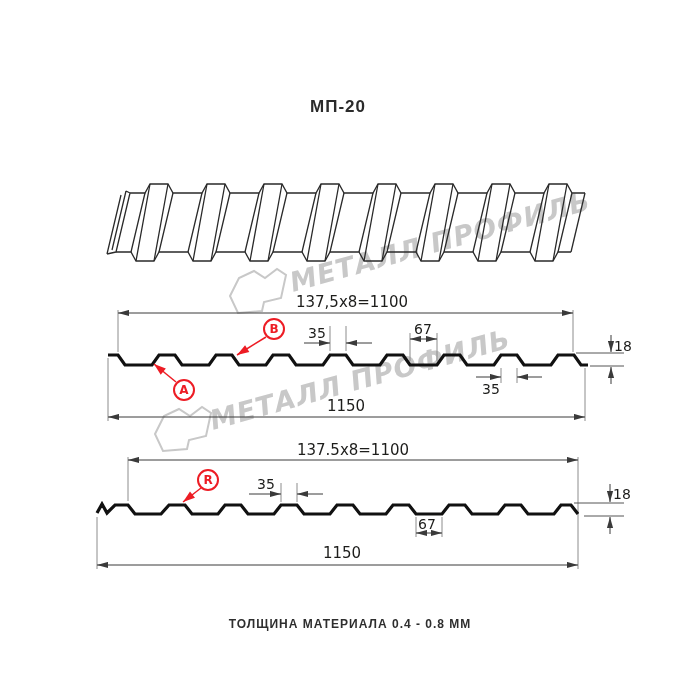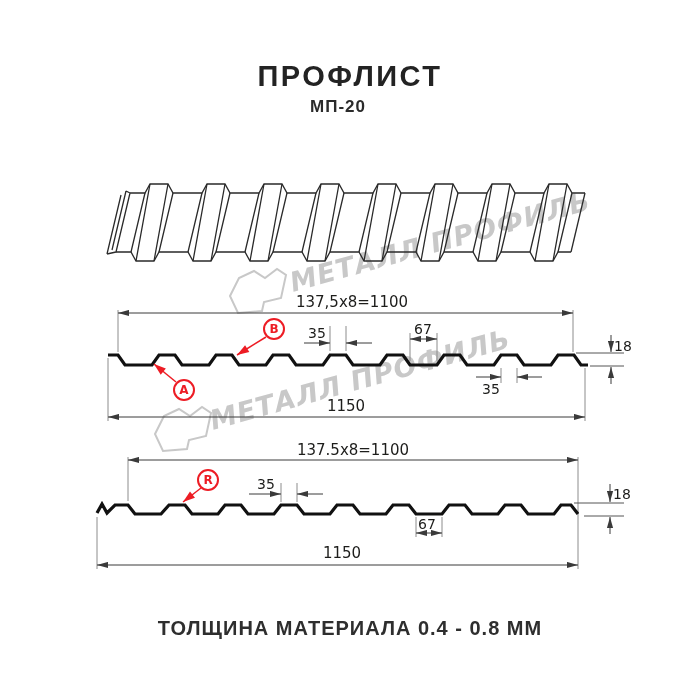--- a/index.html
+++ b/index.html
@@ -4,34 +4,33 @@
 <style>
   html,body{margin:0;padding:0;}
   body{width:700px;height:700px;background:#ffffff;position:relative;overflow:hidden;
        font-family:"Liberation Sans",sans-serif;}
   .stage{position:absolute;inset:0;width:700px;height:700px;}
   .hdr-title{position:absolute;top:60px;left:0;width:700px;text-align:center;
      font-size:29px;font-weight:bold;letter-spacing:2.5px;color:#232323;}
   .hdr-sub{position:absolute;top:97px;left:0;width:676px;text-align:center;
      font-size:17px;font-weight:bold;letter-spacing:1px;color:#2b2b2b;}
   .footer-note{position:absolute;top:617px;left:0;width:700px;text-align:center;
-     font-size:20px;font-weight:bold;letter-spacing:1px;color:#2e2e2e;}
+     font-size:12px;font-weight:bold;letter-spacing:1px;color:#2e2e2e;}
   svg{position:absolute;left:0;top:0;}
   .dimtxt{font-family:"DejaVu Sans",sans-serif;font-size:14px;fill:#1d1d1b;}
   .dimtxt-big{font-family:"DejaVu Sans",sans-serif;font-size:15px;fill:#1d1d1b;}
   .wm-text{font-family:"DejaVu Sans",sans-serif;font-size:27px;font-weight:bold;
      font-style:italic;fill:#c8c8c8;letter-spacing:1px;}
   .redletter{font-family:"DejaVu Sans",sans-serif;font-size:12px;font-weight:bold;fill:#ed1c24;}
 </style>
 </head>
 <body>
 
 <div class="stage">
 
-  <div class="hdr-title">ПРОФЛИСТ</div>
   <div class="hdr-sub">МП-20</div>
 
   <svg width="700" height="700" viewBox="0 0 700 700">
     <defs>
       <marker id="dimA" orient="auto-start-reverse" markerUnits="strokeWidth" markerWidth="12" markerHeight="7" refX="11.5" refY="3.5" viewBox="0 0 12 7">
         <path d="M11.5,3.5 L0.5,0.4 L0.5,6.6 Z" fill="#3a3a3a"></path>
       </marker>
       <marker id="redA" orient="auto" markerUnits="strokeWidth" markerWidth="9" markerHeight="6" refX="8.5" refY="3" viewBox="0 0 9 6">
         <path d="M8.5,3 L0.5,0.3 L0.5,5.7 Z" fill="#ed1c24"></path>
       </marker>

